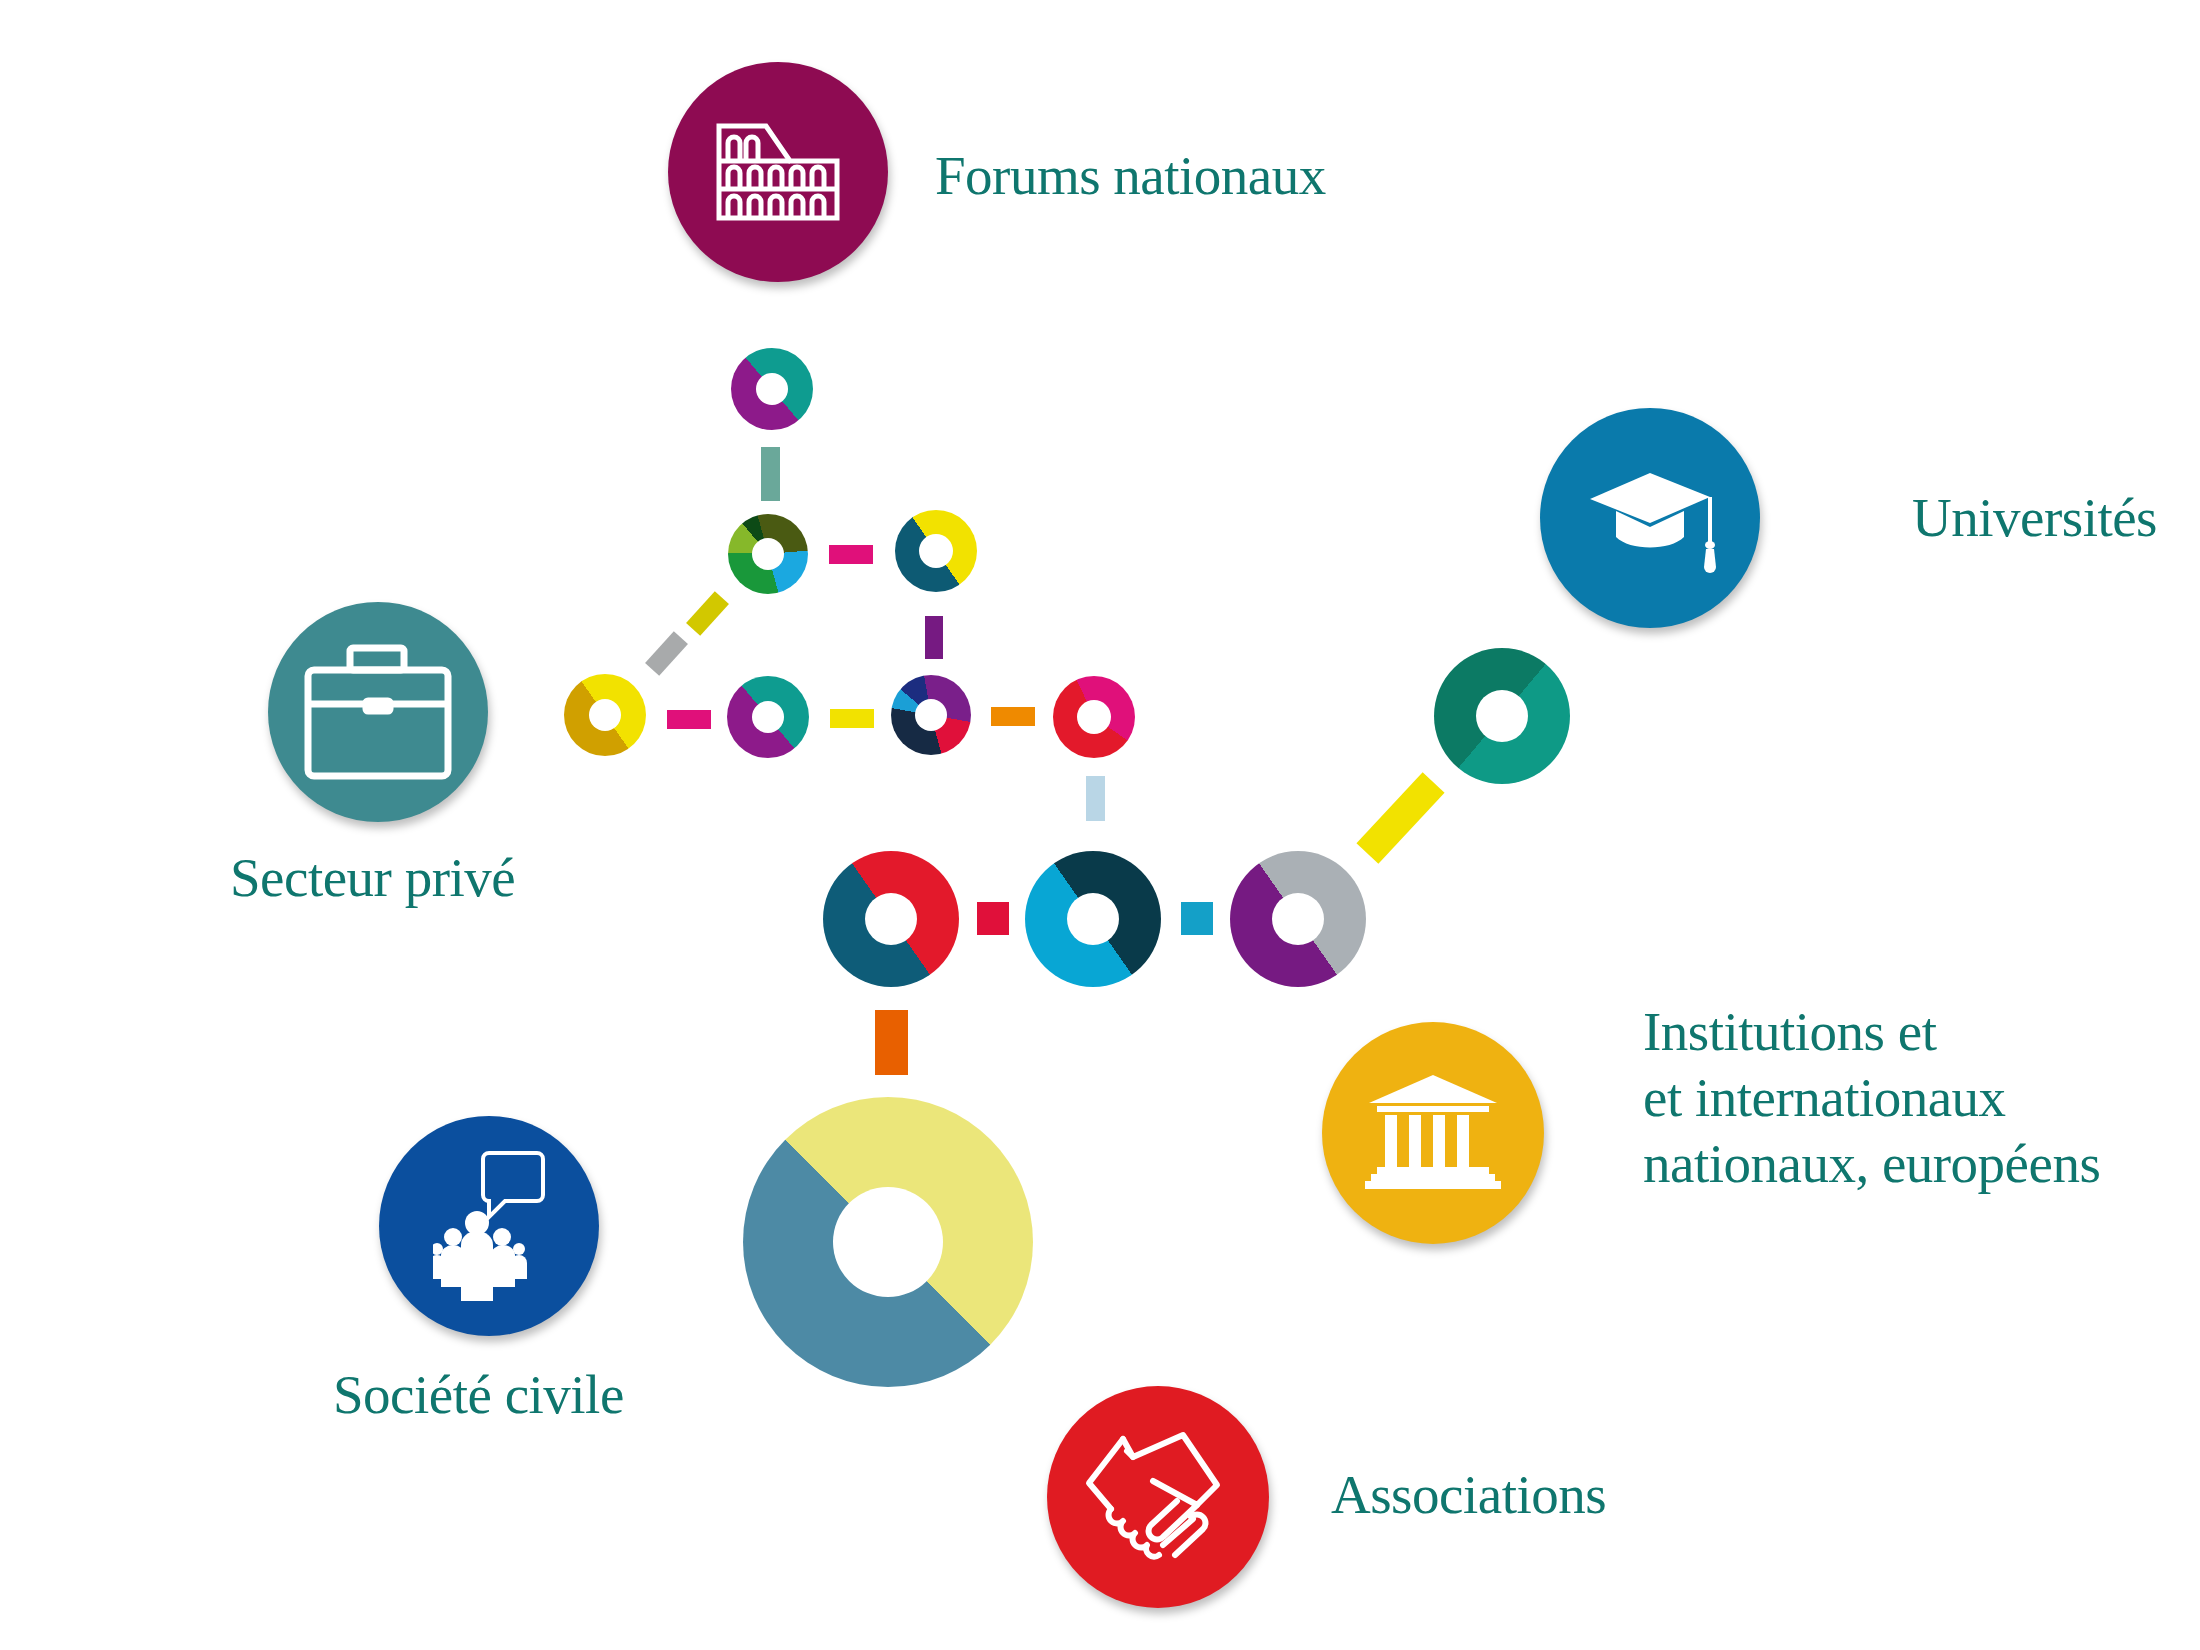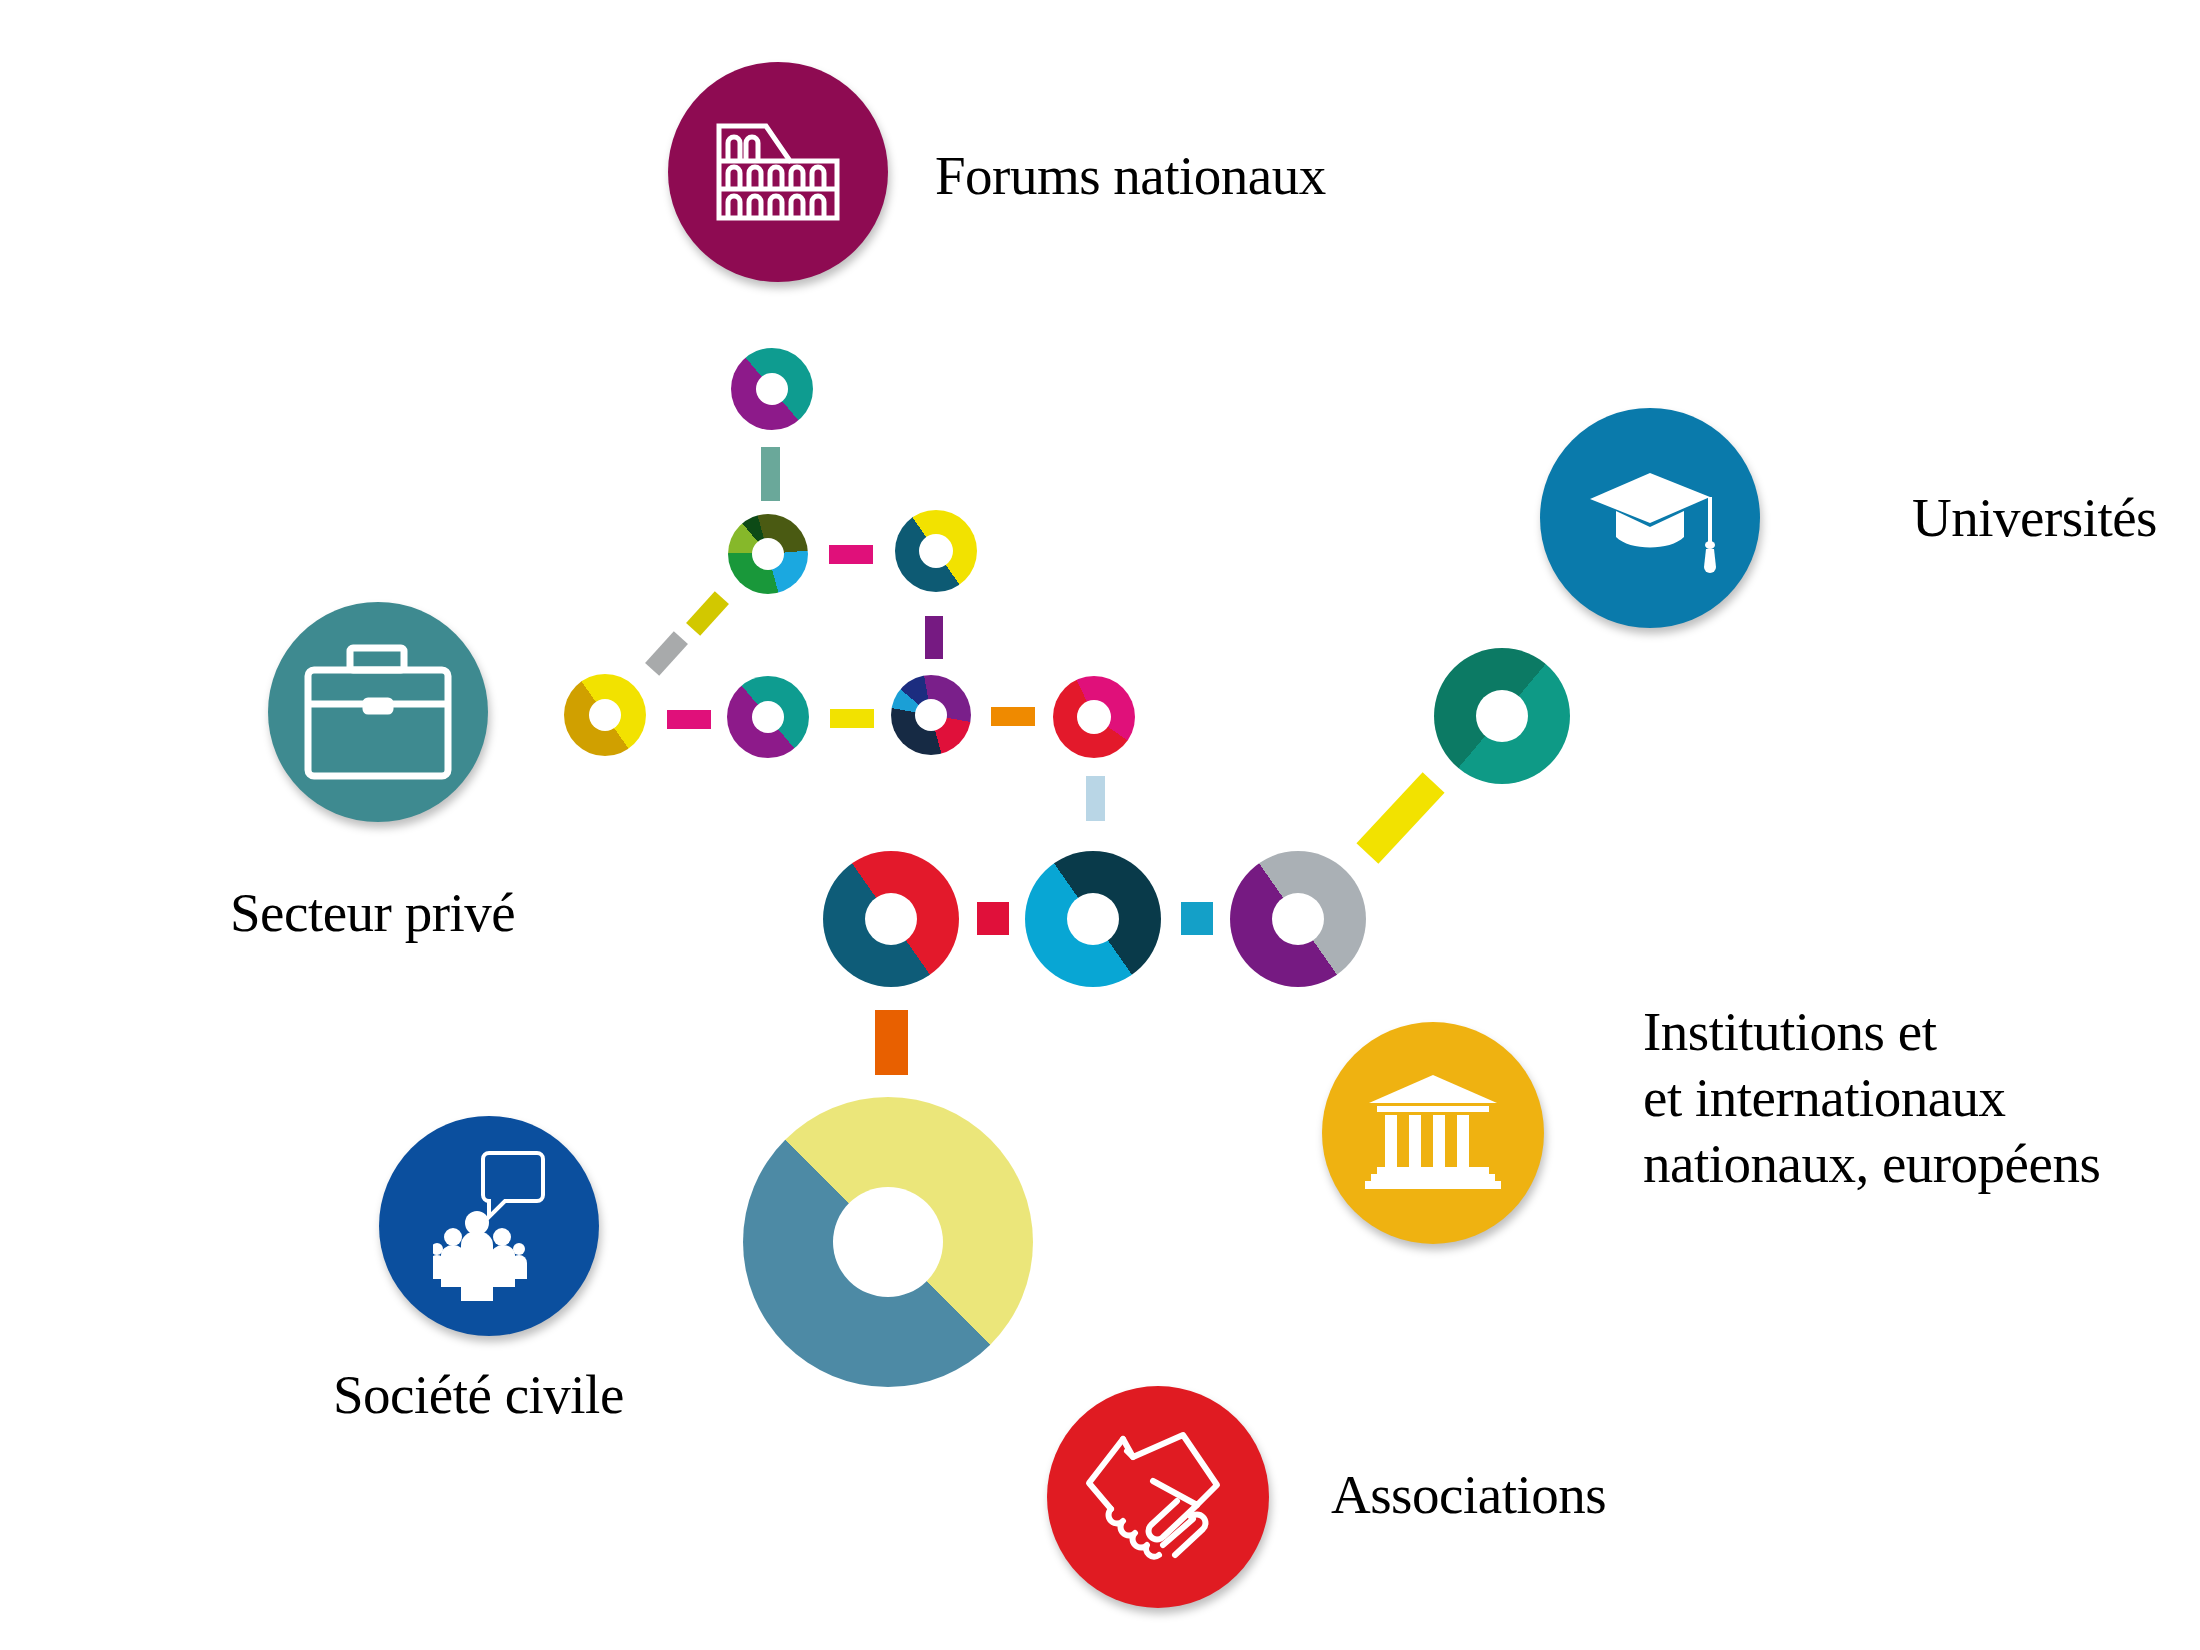--- a/index.html
+++ b/index.html
@@ -1,20 +1,20 @@
 <!DOCTYPE html>
 <html><head>
 <meta charset="utf-8">
 <style>
   html, body { margin:0; padding:0; background:#ffffff; }
   body { width:2200px; height:1650px; position:relative; overflow:hidden; font-family:"Liberation Serif","DejaVu Serif",serif; }
   #canvas { position:absolute; left:0; top:0; width:2200px; height:1650px; }
   .node { position:absolute; border-radius:50%; box-shadow: 2px 6px 8px rgba(0,0,0,0.25); display:flex; align-items:center; justify-content:center; }
   .node svg { display:block; }
-  .label { position:absolute; color:#000000; font-size:55px; line-height:66px; white-space:nowrap; letter-spacing:-0.5px; }
+  .label { position:absolute; color:#0f766e; font-size:55px; line-height:66px; white-space:nowrap; letter-spacing:-0.5px; }
   .donut { position:absolute; border-radius:50%; }
   .donut .hole { position:absolute; border-radius:50%; background:#ffffff; left:50%; top:50%; transform:translate(-50%,-50%); }
   .bar { position:absolute; }
 </style>
 </head>
 <body>
 
 <div id="canvas">
 
   <div id="network">
@@ -94,21 +94,21 @@
   <div class="label" style="left:1912px; top:485px;">Universités</div>
 
   <div class="node" style="left:268px; top:602px; width:220px; height:220px; background:#3e8a90;">
     <svg width="148" height="136" viewBox="0 0 148 136" fill="none" stroke="#fff" stroke-width="7">
       <rect x="46" y="4" width="54" height="22" rx="3"></rect>
       <rect x="4" y="26" width="140" height="106" rx="6"></rect>
       <path d="M4 60 H144"></path>
       <rect x="62" y="57" width="24" height="10" rx="2" fill="#fff"></rect>
     </svg>
   </div>
-  <div class="label" style="left:230px; top:880px;">Secteur privé</div>
+  <div class="label" style="left:230px; top:845px;">Secteur privé</div>
 
   <div class="node" style="left:1322px; top:1022px; width:222px; height:222px; background:#efb211;">
     <svg width="136" height="116" viewBox="0 0 136 116" fill="#fff">
       <path d="M68 0 L132 28 H4 Z"></path>
       <rect x="12" y="31" width="112" height="6"></rect>
       <rect x="20" y="40" width="12" height="52"></rect>
       <rect x="44" y="40" width="12" height="52"></rect>
       <rect x="68" y="40" width="12" height="52"></rect>
       <rect x="92" y="40" width="12" height="52"></rect>
       <rect x="12" y="92" width="112" height="7"></rect>

